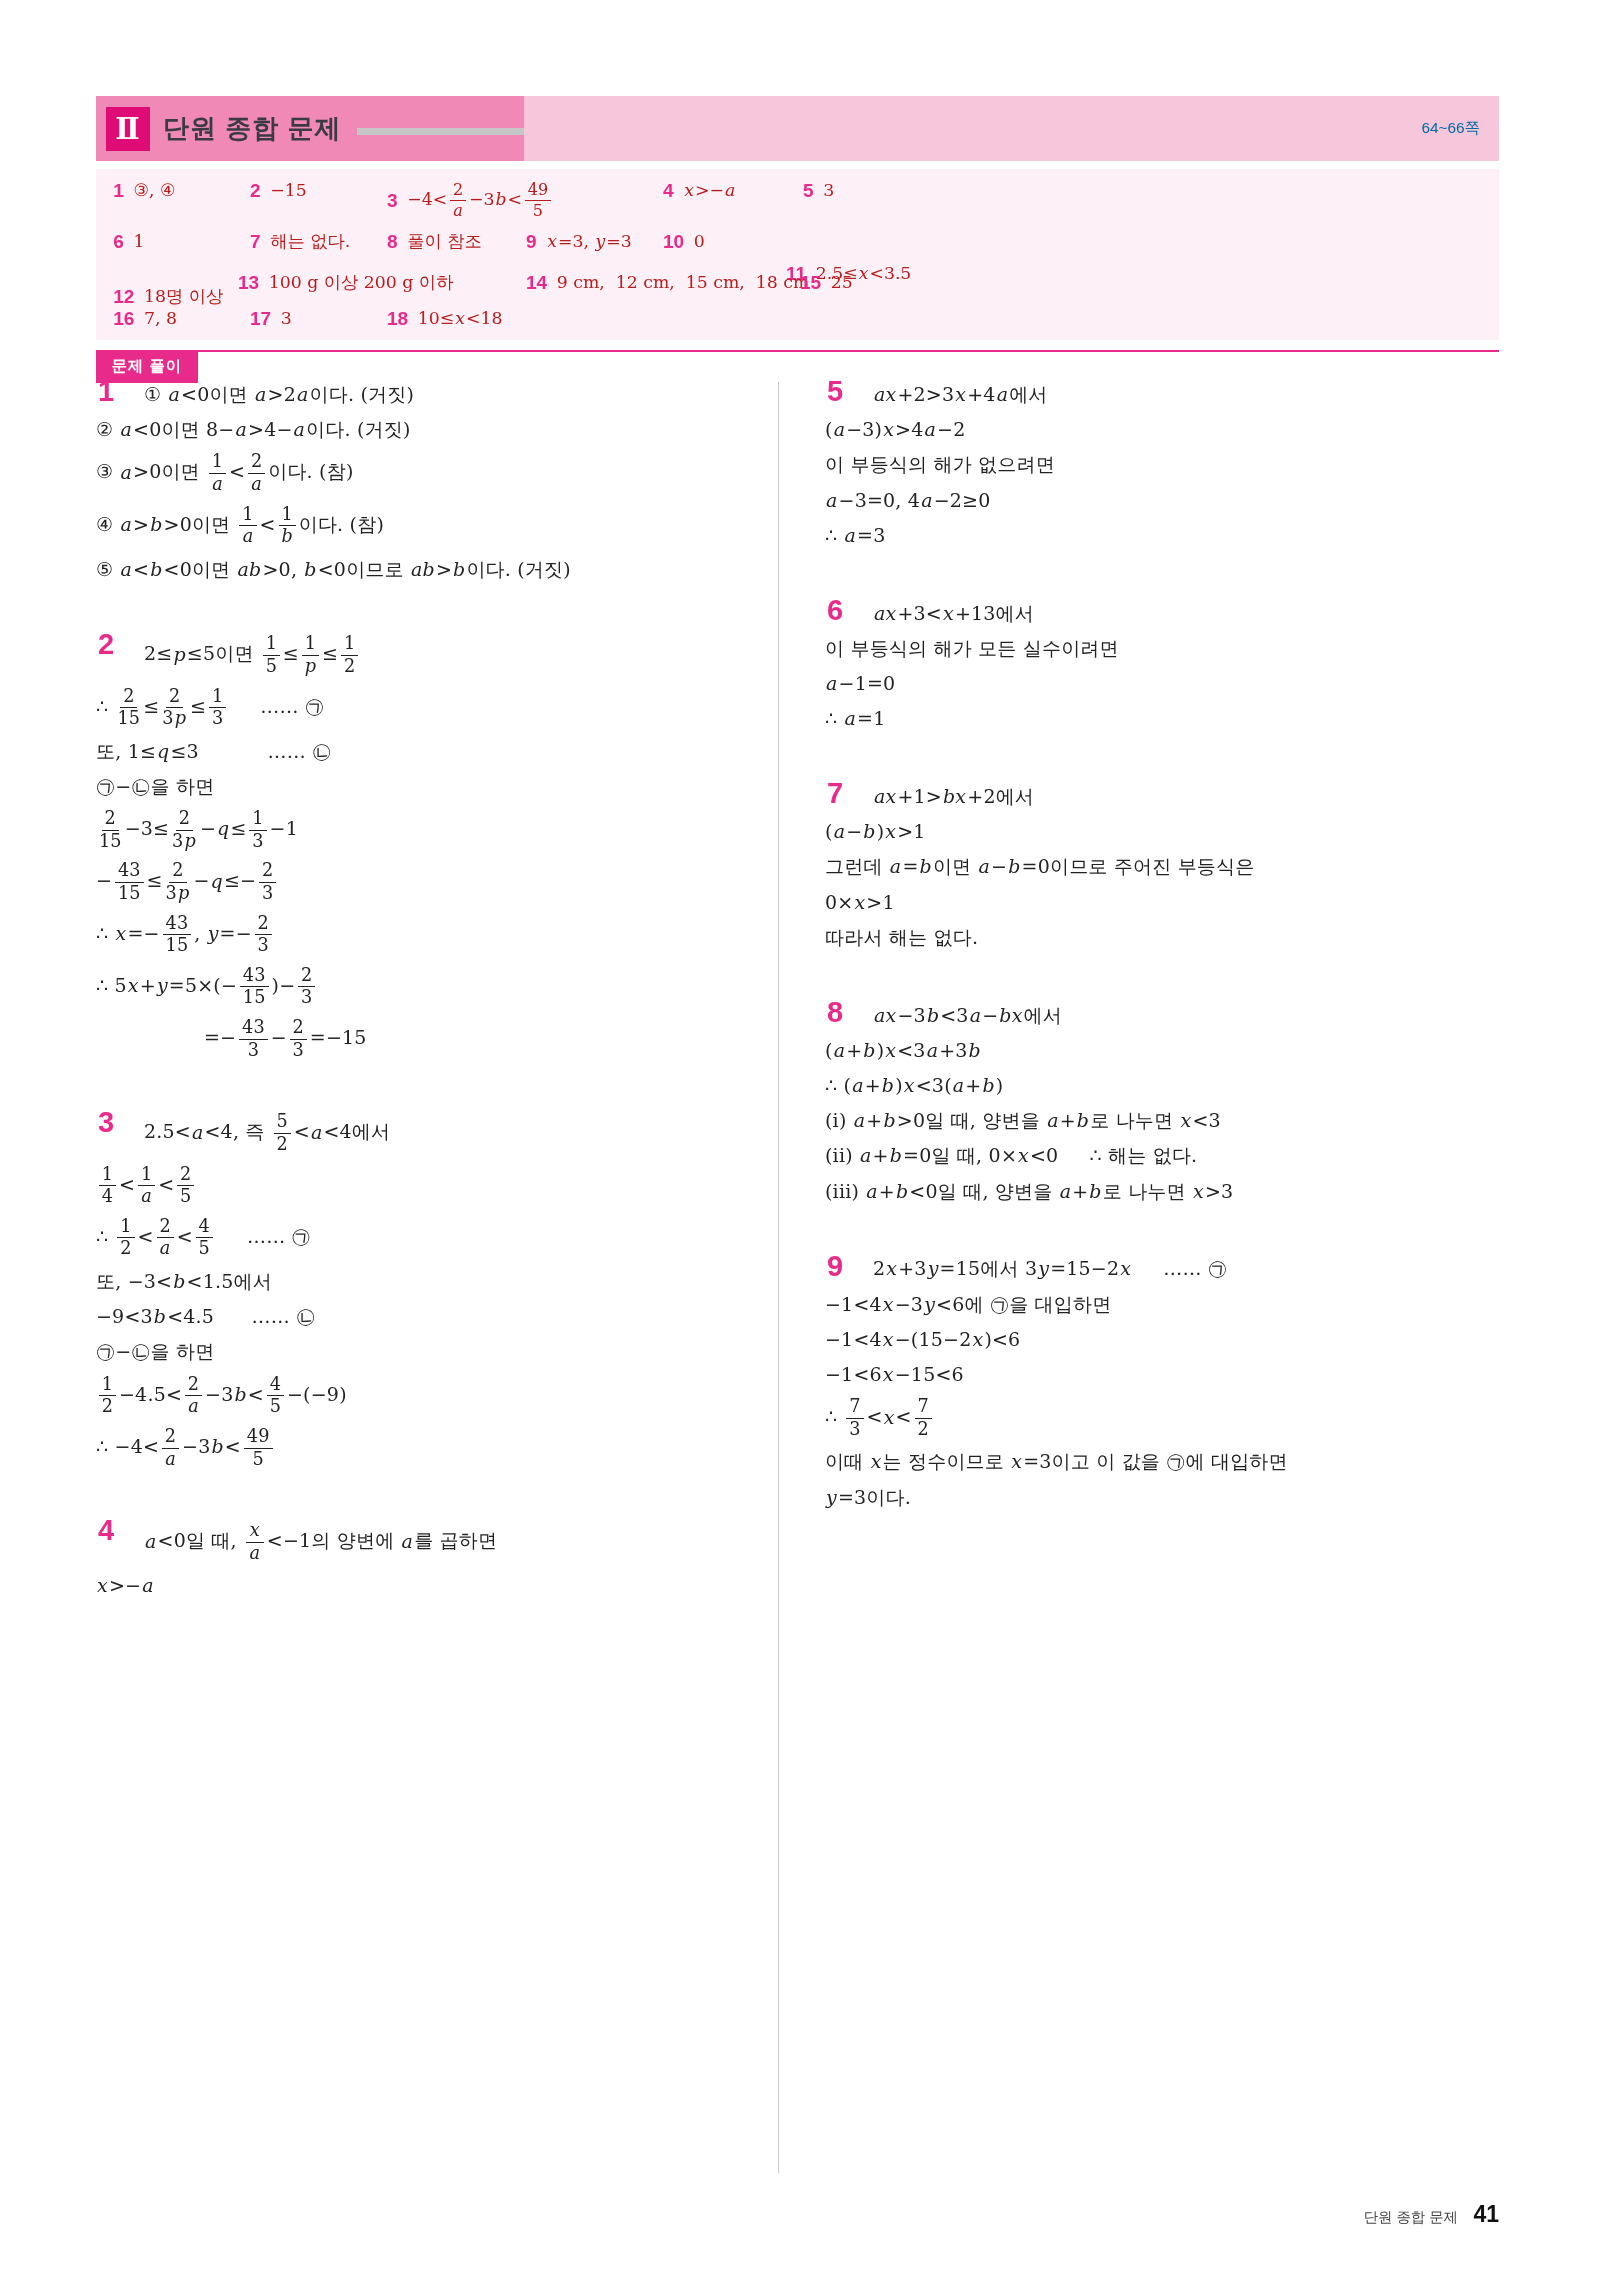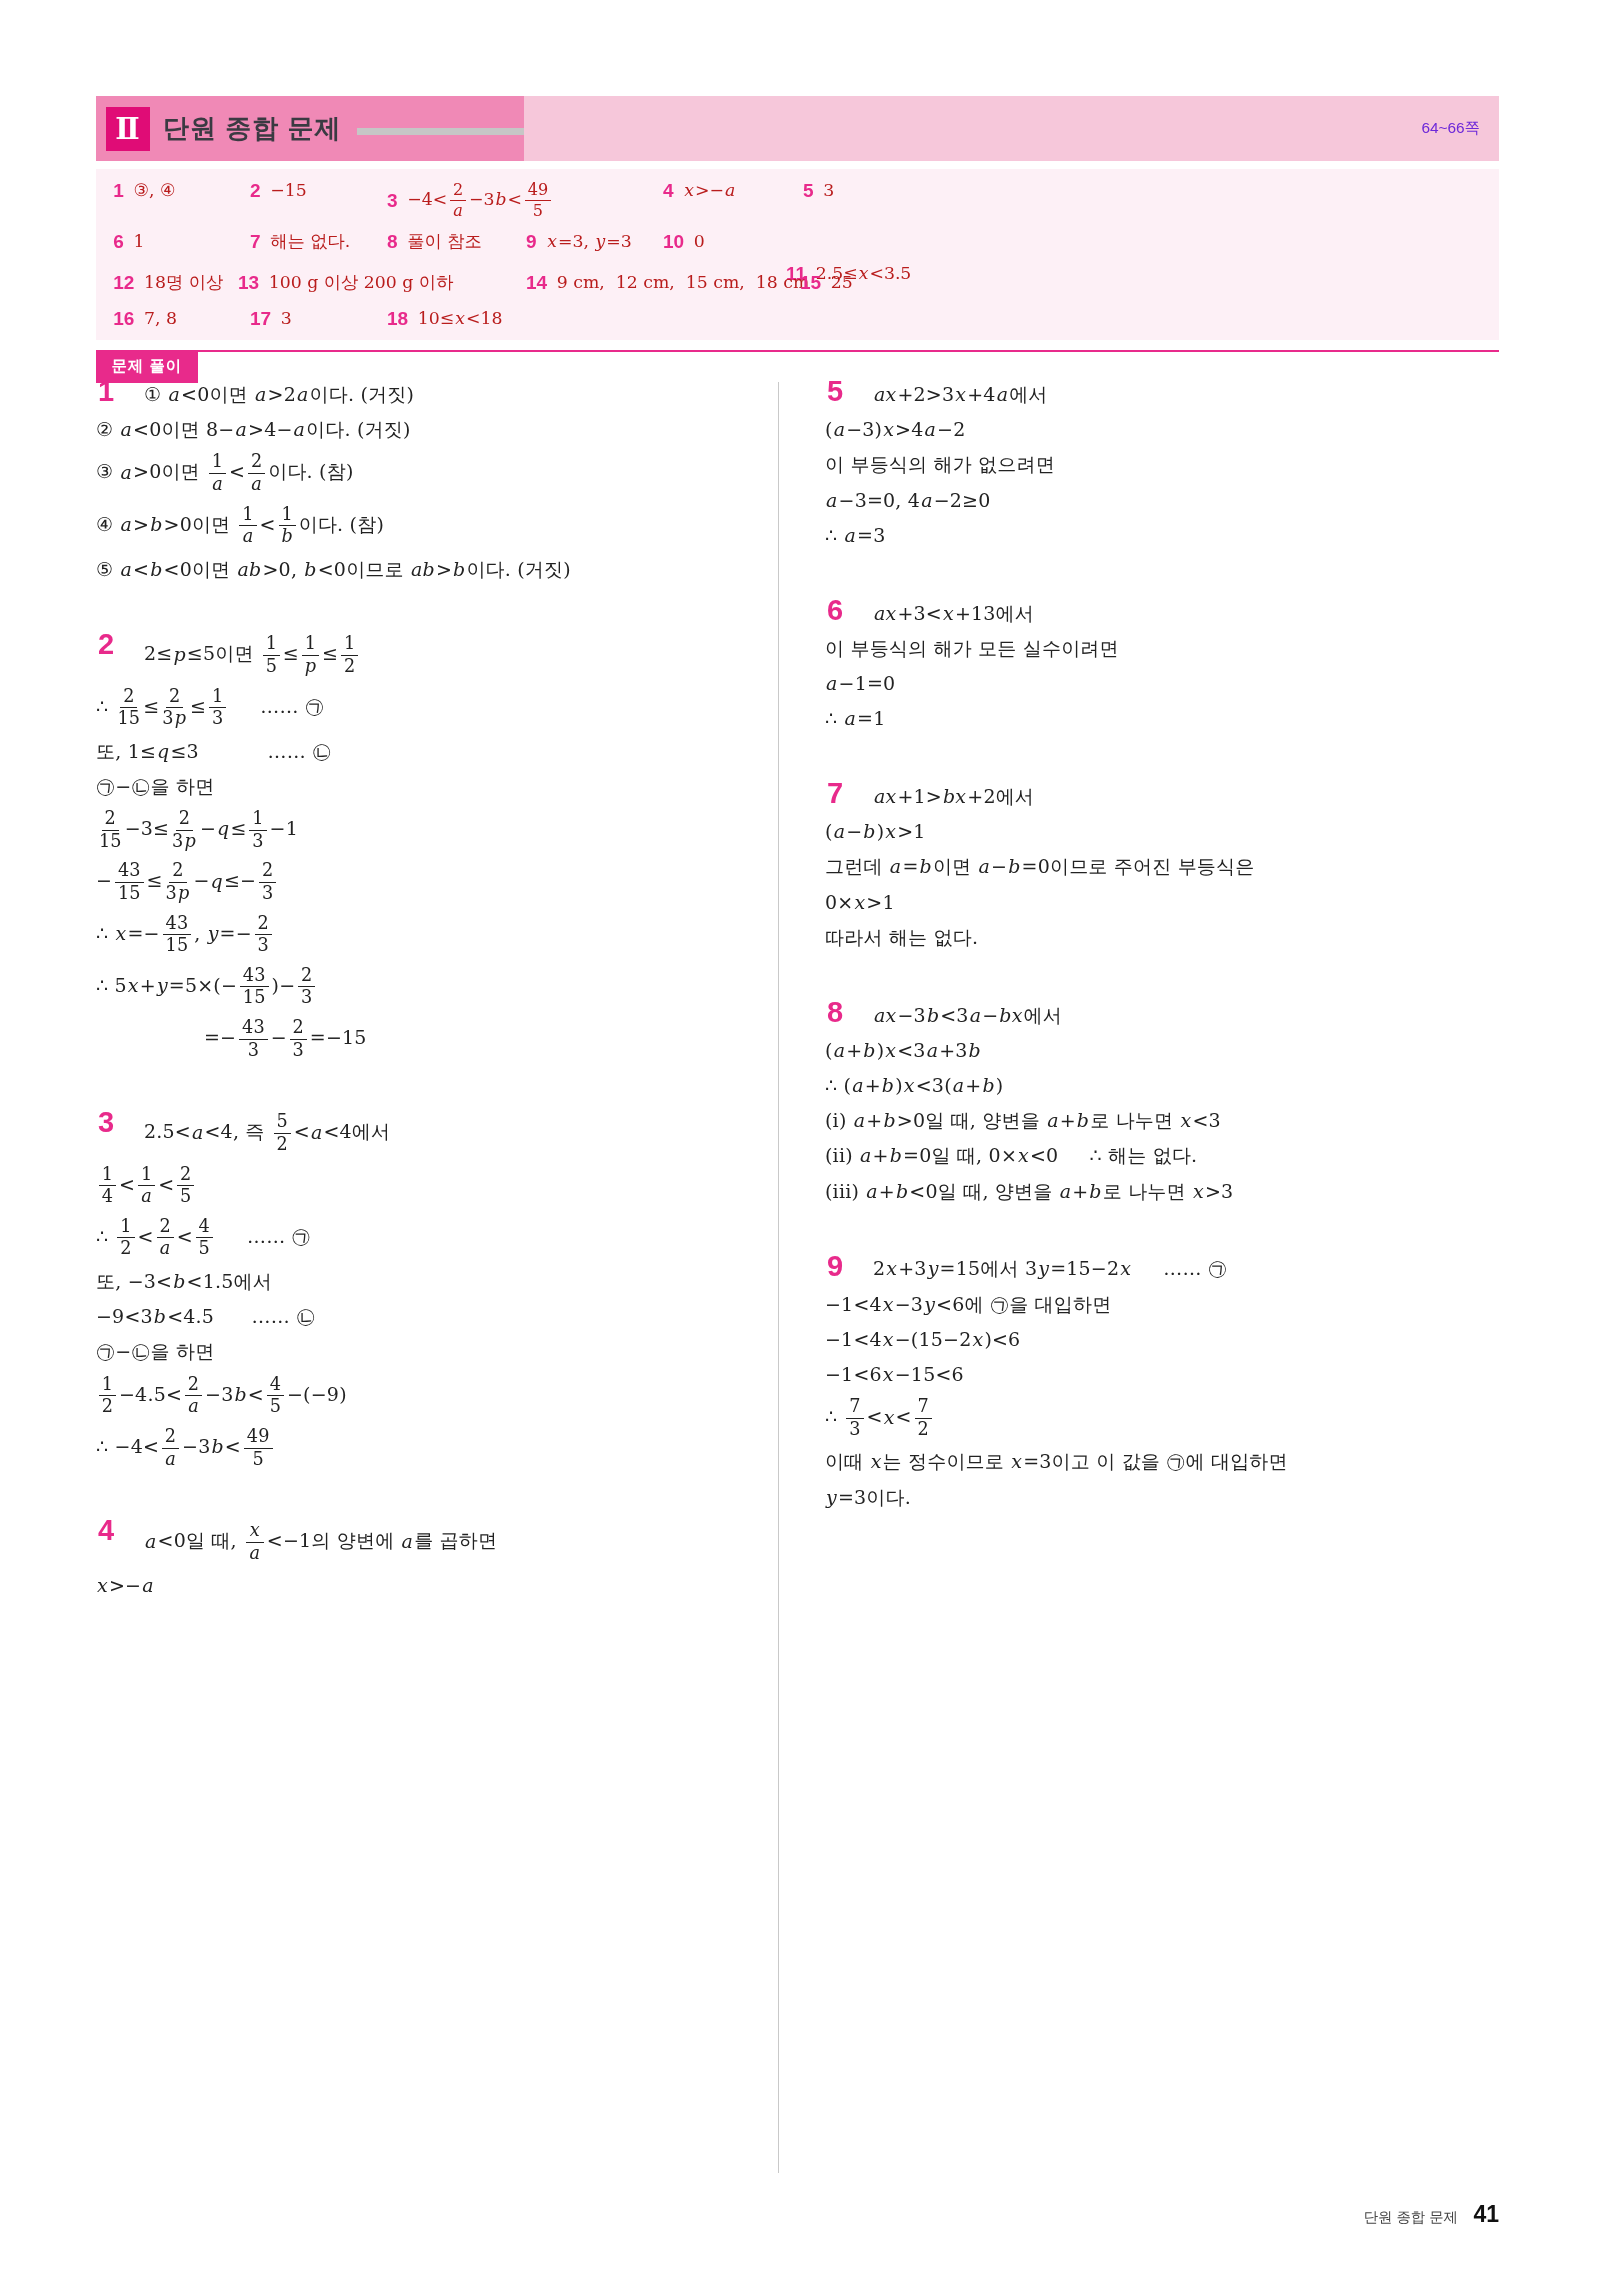--- a/index.html
+++ b/index.html
@@ -25,21 +25,21 @@
   .chapter-box{
     width:44px;height:44px;background:var(--chapter-box);color:#fff;
     display:flex;align-items:center;justify-content:center;
     font-family:"DejaVu Serif",serif;font-weight:700;font-size:29px;flex:0 0 auto;
   }
   .chapter-title{
     font-family:"Liberation Sans","DejaVu Sans",sans-serif;font-weight:700;
     font-size:26px;color:#3a3a42;margin-left:13.4px;white-space:nowrap;letter-spacing:1px;
   }
   .title-dash{display:inline-block;width:187px;height:7.7px;background:#c6c6c6;margin-left:15.4px;margin-top:5.8px;}
-  .page-ref{font-family:"Liberation Sans","DejaVu Sans",sans-serif;font-size:15.4px;color:#6d28d9;}
+  .page-ref{font-family:"Liberation Sans","DejaVu Sans",sans-serif;font-size:15.4px;color:#0369a1;}
   
   .answers{position:absolute;top:169px;left:96px;right:101px;height:171px;background:var(--answers-bg);}
   .ans-item{position:absolute;display:flex;align-items:center;gap:9.6px;}
   .ans-num{
     color:var(--accent);font-family:"Liberation Sans","DejaVu Sans",sans-serif;
     font-weight:700;font-size:19px;line-height:1;flex:0 0 auto;
   }
   .ans-text{font-size:17.3px;color:#b91c1c;white-space:pre;line-height:1.15;}
   
   .tabrow{position:absolute;top:338px;left:96px;right:101px;border-top:2.9px solid var(--accent);height:29px;margin-top:12px;}
@@ -131,21 +131,21 @@
         <span class="ans-text"><i>x</i>=3, <i>y</i>=3</span>
       </div>
       <div class="ans-item" style="left: 567px; top: 63px;">
         <span class="ans-num">10</span>
         <span class="ans-text">0</span>
       </div>
       <div class="ans-item" style="left: 690px; top: 63px; margin-top: 32px;">
         <span class="ans-num">11</span>
         <span class="ans-text">2.5≤<i>x</i>&lt;3.5</span>
       </div>
-      <div class="ans-item" style="left: 17.3px; top: 104px;">
+      <div class="ans-item" style="left: 17.3px; top: 118px;">
         <span class="ans-num">12</span>
         <span class="ans-text">18명 이상</span>
       </div>
       <div class="ans-item" style="left: 142px; top: 104px;">
         <span class="ans-num">13</span>
         <span class="ans-text">100 g 이상 200 g 이하</span>
       </div>
       <div class="ans-item" style="left: 430px; top: 104px;">
         <span class="ans-num">14</span>
         <span class="ans-text">9 cm,  12 cm,  15 cm,  18 cm</span>

